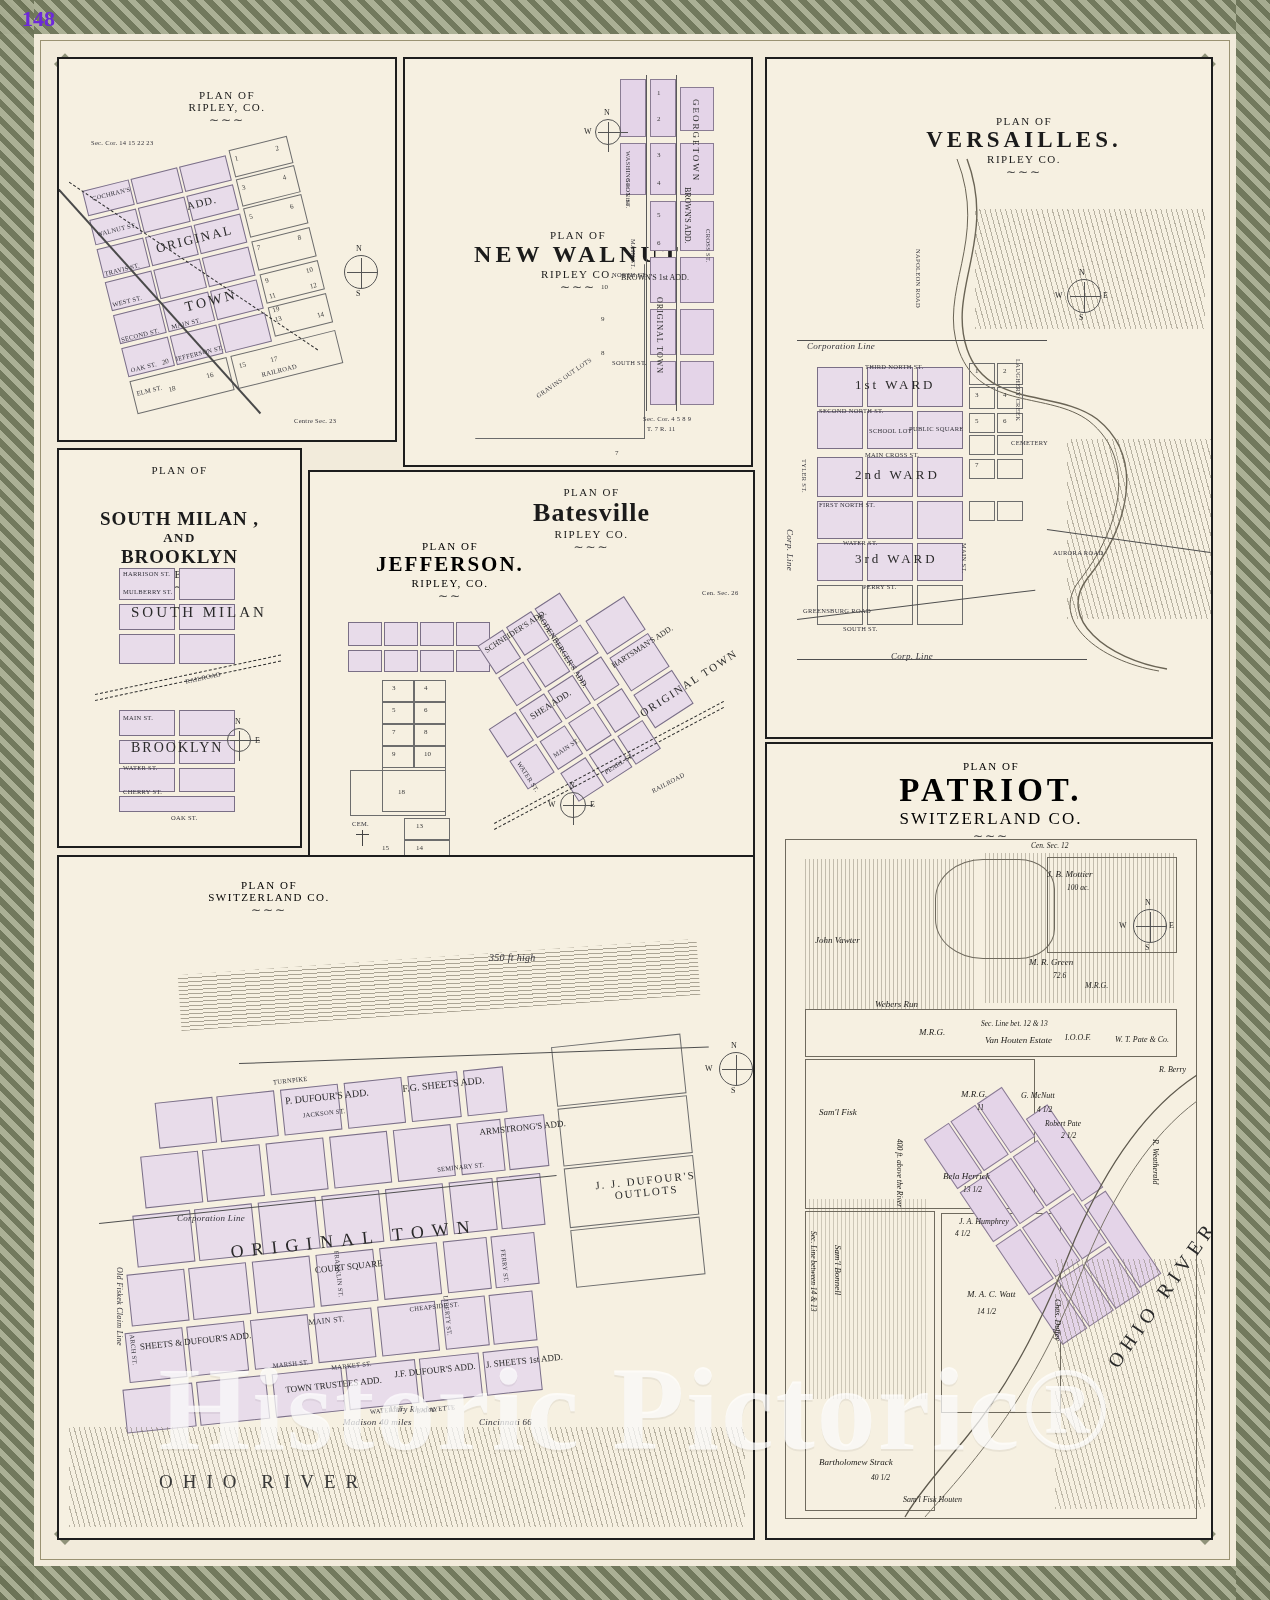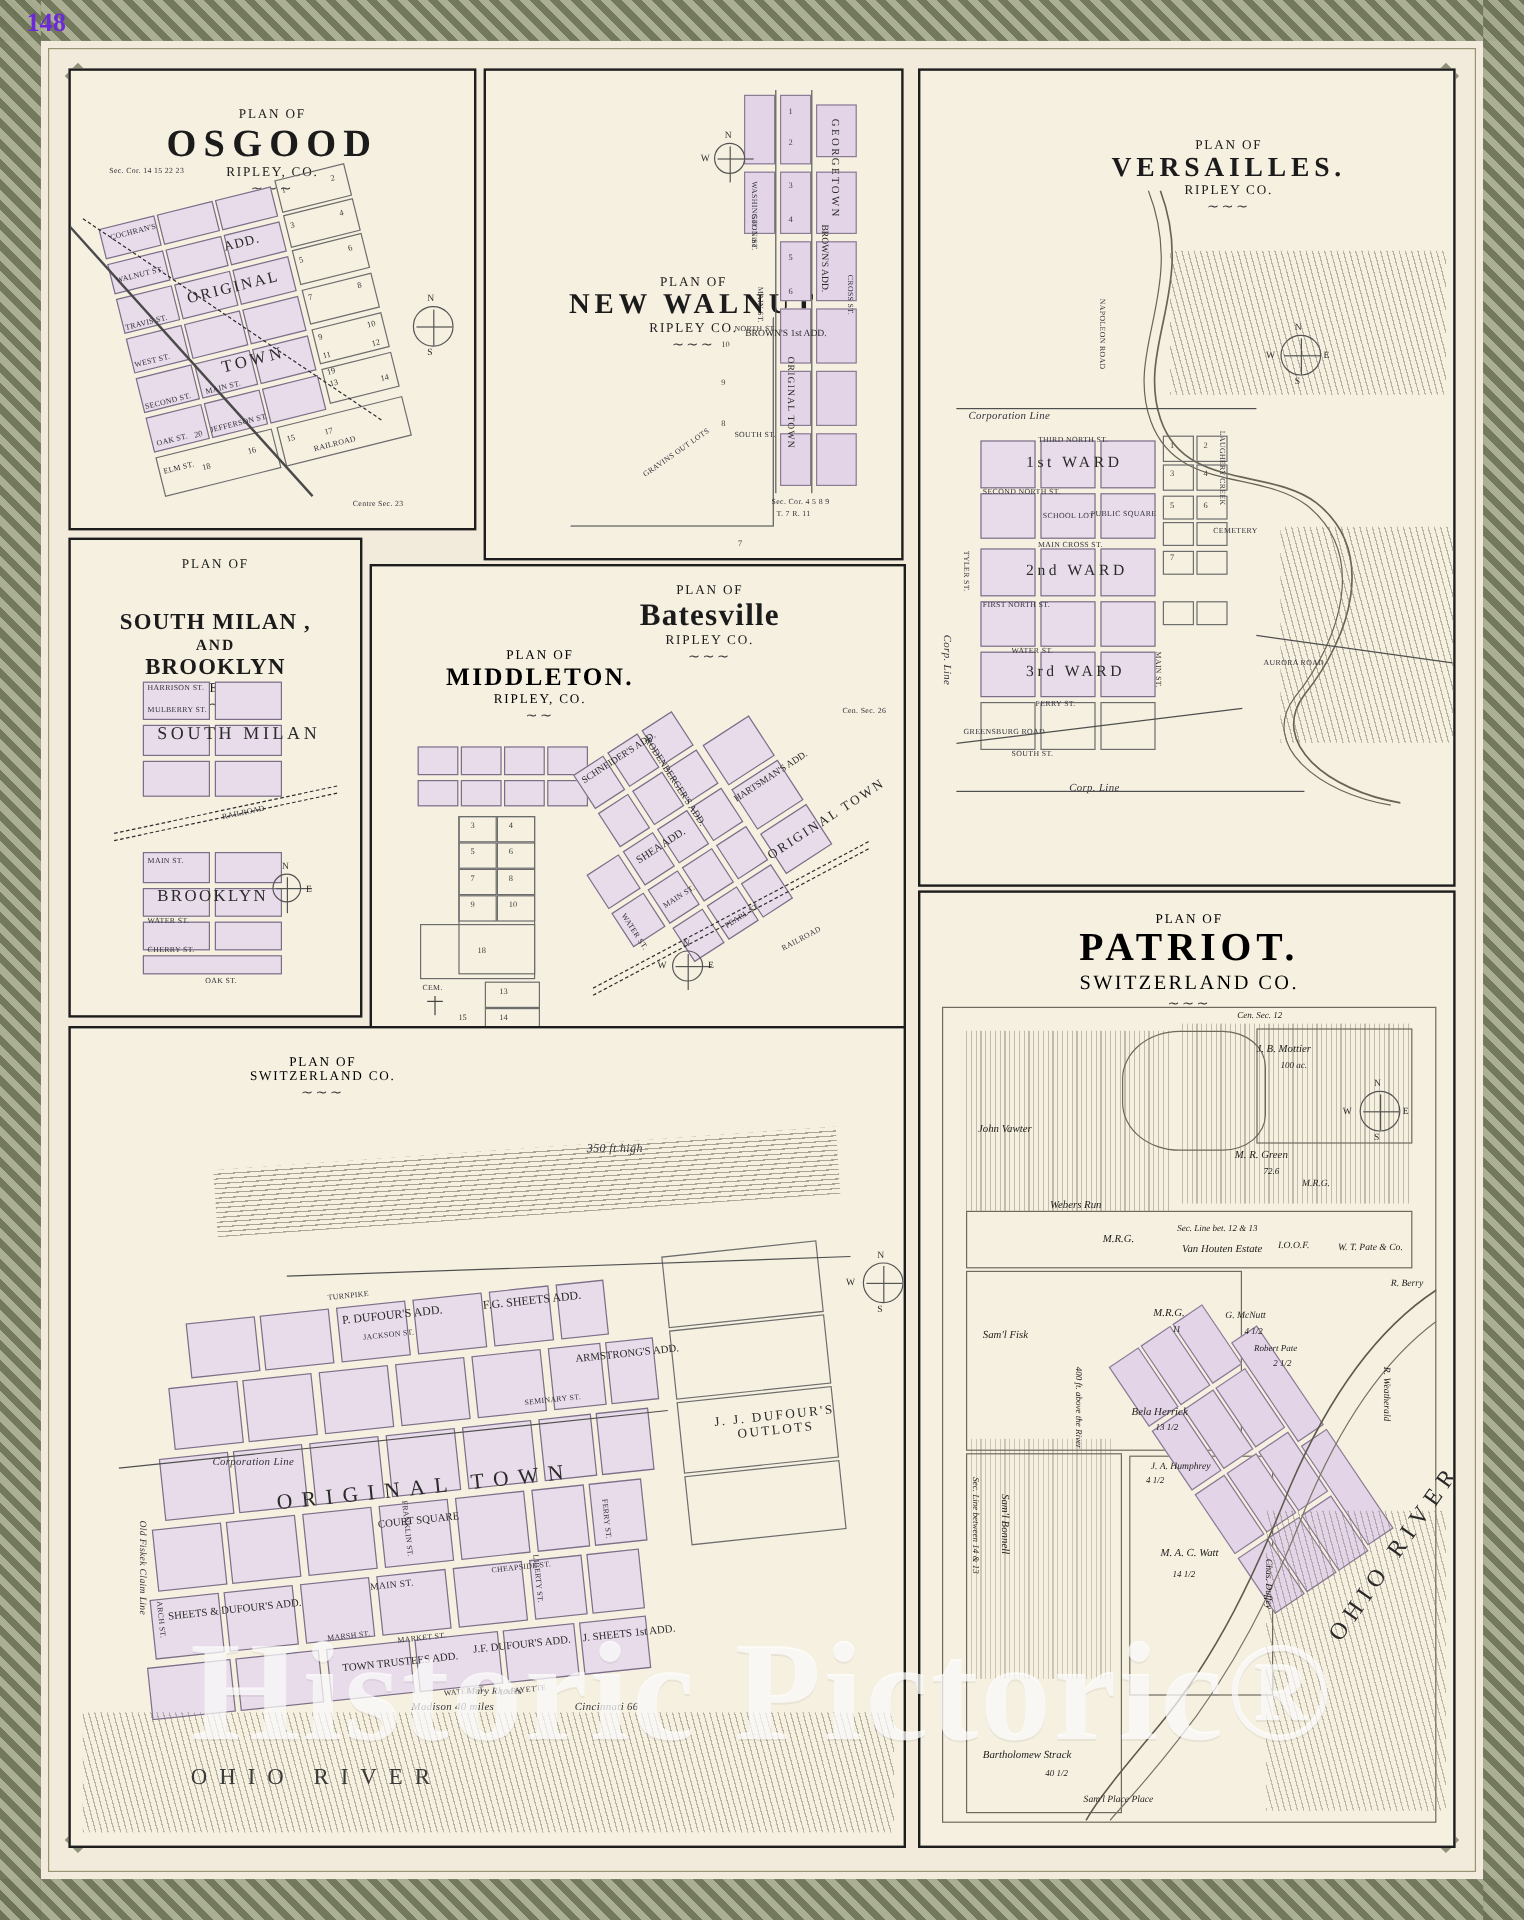--- a/index.html
+++ b/index.html
@@ -134,21 +134,20 @@
   <div class="border-inner"></div>
   <div class="corner-orn tl">❖</div>
   <div class="corner-orn tr">❖</div>
   <div class="corner-orn bl">❖</div>
   <div class="corner-orn br">❖</div>
 
   <div id="folio">148</div>
 
   <div class="panel" style="left:57px; top:57px; width:340px; height:385px;">
     <div class="panel-title t-small" style="margin-top:30px;">PLAN OF</div>
-    <div class="panel-title t-huge">OSGOOD</div>
     <div class="panel-title t-small">RIPLEY, CO.</div>
     <div class="panel-title flourish">∼∼∼</div>
 
     <div class="plat" style="left:30px; top:80px; width:290px; height:290px;">
       <div style="position:absolute; left:0; top:0; width:290px; height:290px; transform:rotate(-14deg);">
         <div class="blk" style="left:20px; top:18px; width:48px; height:26px;"></div>
         <div class="blk" style="left:70px; top:18px; width:48px; height:26px;"></div>
         <div class="blk" style="left:120px; top:18px; width:48px; height:26px;"></div>
         <div class="blk plain" style="left:172px; top:14px; width:60px; height:28px;"></div>
         <div class="blk plain" style="left:172px; top:44px; width:60px; height:28px;"></div>
@@ -450,21 +449,21 @@
   </div>
 
   <div class="panel" style="left:308px; top:470px; width:447px; height:418px;">
     <div class="panel-title t-small" style="margin-top:14px; margin-left:120px;">PLAN OF</div>
     <div class="panel-title t-big" style="font-size:26px; margin-left:120px; letter-spacing:1px;">Batesville</div>
     <div class="panel-title t-small" style="margin-left:120px;">RIPLEY CO.</div>
     <div class="panel-title flourish" style="margin-left:120px;">∼∼∼</div>
 
     <div style="position:absolute; left:40px; top:68px; text-align:center; width:200px;">
       <div class="t-small">PLAN OF</div>
-      <div class="t-big" style="font-size:21px; letter-spacing:2px;">MIDDLETON.</div>
+      <div class="t-big" style="font-size:21px; letter-spacing:2px;">JEFFERSON.</div>
       <div class="t-small">RIPLEY, CO.</div>
       <div class="flourish">∼∼</div>
     </div>
 
     <div class="plat" style="left:34px; top:150px; width:190px; height:250px;">
       <div class="blk" style="left:4px; top:0px; width:34px; height:24px;"></div>
       <div class="blk" style="left:40px; top:0px; width:34px; height:24px;"></div>
       <div class="blk" style="left:76px; top:0px; width:34px; height:24px;"></div>
       <div class="blk" style="left:112px; top:0px; width:34px; height:24px;"></div>
       <div class="blk" style="left:4px; top:28px; width:34px; height:22px;"></div>
@@ -736,21 +735,21 @@
       <div class="tract-lbl" style="left:170px; top:390px; font-size:7.5px;">4 1/2</div>
       <div class="tract-lbl" style="left:182px; top:450px;">M. A. C. Watt</div>
       <div class="tract-lbl" style="left:192px; top:468px; font-size:7.5px;">14 1/2</div>
       <div class="tract-lbl" style="left:34px; top:618px;">Bartholomew Strack</div>
       <div class="tract-lbl" style="left:86px; top:634px; font-size:7.5px;">40 1/2</div>
       <div class="tract-lbl" style="left:246px; top:2px; font-size:7.5px;">Cen. Sec. 12</div>
       <div class="tract-lbl" style="left:110px; top:300px; writing-mode:vertical-rl; font-size:7.5px;">400 ft. above the River</div>
       <div class="tract-lbl" style="left:268px; top:460px; writing-mode:vertical-rl; font-size:8px;">Chas. Duffey</div>
       <div class="tract-lbl" style="left:374px; top:226px; font-size:8px;">R. Berry</div>
       <div class="tract-lbl" style="left:366px; top:300px; writing-mode:vertical-rl; font-size:8px;">R. Weatherald</div>
-      <div class="tract-lbl" style="left:118px; top:656px; font-size:8px;">Sam'l Place Place</div>
+      <div class="tract-lbl" style="left:118px; top:656px; font-size:8px;">Sam'l Fisk Houten</div>
       <div class="tract-lbl" style="left:300px; top:142px; font-size:8px;">M.R.G.</div>
 
       <div class="compass" style="left:348px; top:70px;">
         <div class="ring"></div>
         <div style="position:absolute; left:12px; top:-11px;">N</div>
         <div style="position:absolute; left:12px; top:34px;">S</div>
         <div style="position:absolute; left:-14px; top:12px;">W</div>
         <div style="position:absolute; left:36px; top:12px;">E</div>
       </div>
     </div>

